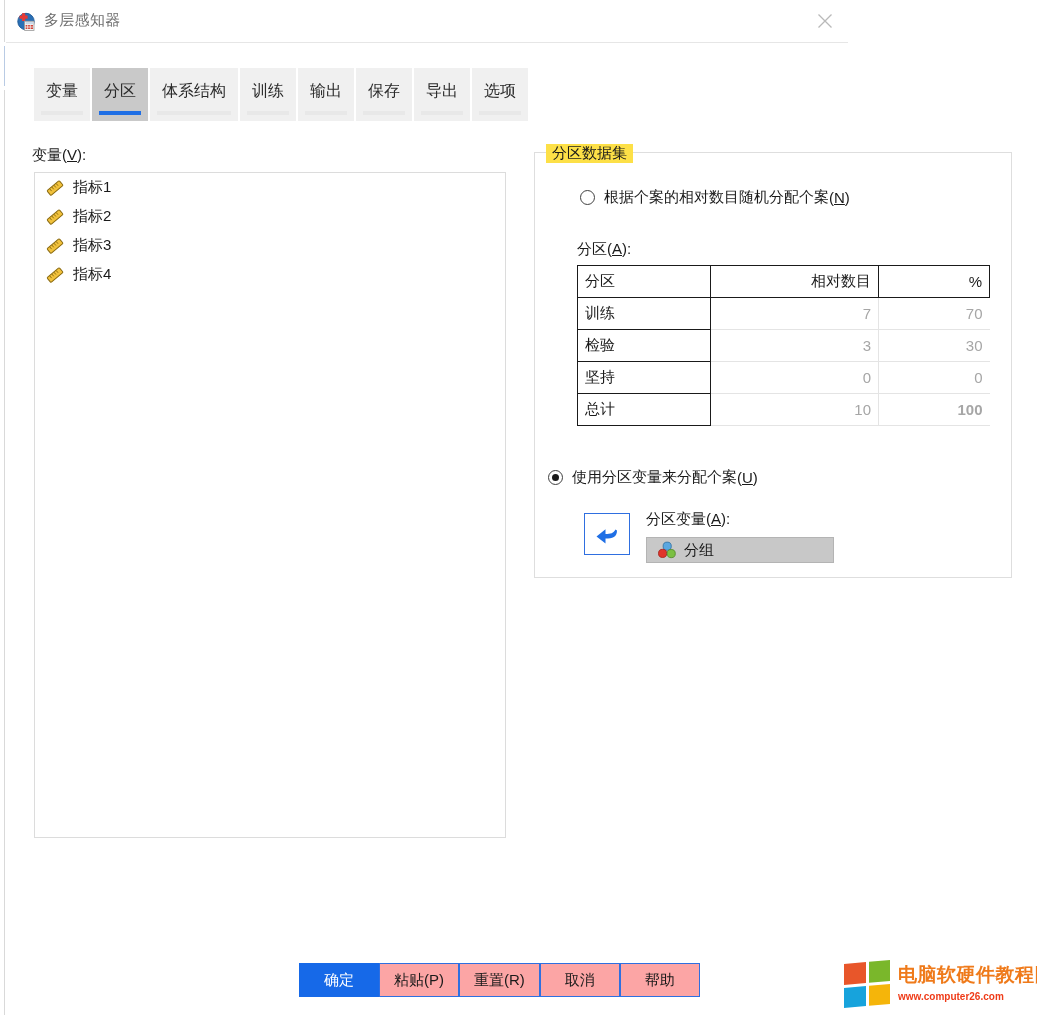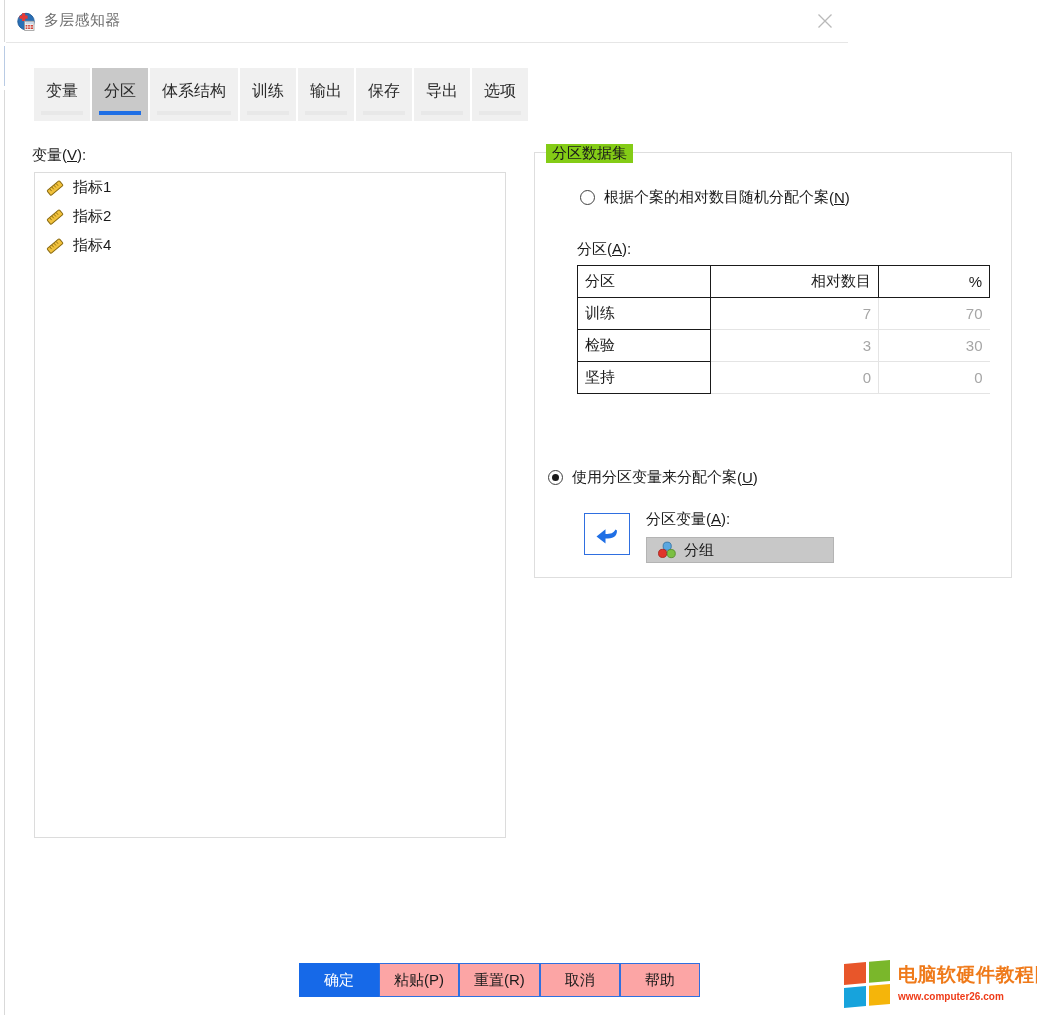--- a/index.html
+++ b/index.html
@@ -134,21 +134,21 @@
   .groupbox {
     position: absolute;
     left: 528px; top: 152px;
     width: 478px; height: 426px;
     border: 1px solid #dedede;
     box-sizing: border-box;
   }
   .group-title {
     position: absolute;
     left: 540px; top: 144px;
-    background: #84cc16;
+    background: #fde047;
     padding: 0 6px;
     font-size: 15px;
     color: #1a1a1a;
   }
 
   
   .radio-row {
     position: absolute;
     display: flex;
     align-items: center;
@@ -405,20 +405,31 @@
     </div>
     <div class="var-item">
       <span class="icon-scale">
         <svg width="20" height="20" viewBox="0 0 20 20">
           <g transform="rotate(-40 10 10)">
             <rect x="2" y="7" width="16" height="6.2" rx="1" fill="#f2c23c" stroke="#8a6a10" stroke-width="1"></rect>
             <path d="M5.4 7.2v3 M8.2 7.2v3 M11 7.2v3 M13.8 7.2v3" stroke="#8a6a10" stroke-width="0.9"></path>
           </g>
         </svg>
       </span>
+      <span>指标3</span>
+    </div>
+    <div class="var-item">
+      <span class="icon-scale">
+        <svg width="20" height="20" viewBox="0 0 20 20">
+          <g transform="rotate(-40 10 10)">
+            <rect x="2" y="7" width="16" height="6.2" rx="1" fill="#f2c23c" stroke="#8a6a10" stroke-width="1"></rect>
+            <path d="M5.4 7.2v3 M8.2 7.2v3 M11 7.2v3 M13.8 7.2v3" stroke="#8a6a10" stroke-width="0.9"></path>
+          </g>
+        </svg>
+      </span>
       <span>指标4</span>
     </div>
   </div>
 
   <div class="groupbox"></div>
   <div class="group-title">分区数据集</div>
 
   <div class="radio-row r1">
     <span class="radio-mark"></span>
     <span>根据个案的相对数目随机分配个案</span>(<span class="ak">N</span>)
@@ -445,20 +456,25 @@
       <tr>
         <td class="name c-name">检验</td>
         <td class="val sep c-count">3</td>
         <td class="val c-pct">30</td>
       </tr>
       <tr>
         <td class="name c-name">坚持</td>
         <td class="val sep c-count">0</td>
         <td class="val c-pct">0</td>
       </tr>
+      <tr>
+        <td class="name c-name">总计</td>
+        <td class="val sep c-count">10</td>
+        <td class="val c-pct focused">100</td>
+      </tr>
     </tbody>
   </table>
 
   <div class="radio-row r2">
     <span class="radio-mark on"></span>
     <span>使用分区变量来分配个案</span>(<span class="ak">U</span>)
   </div>
 
   <div class="arrow-btn">
     <svg width="26" height="22" viewBox="0 0 26 22">

